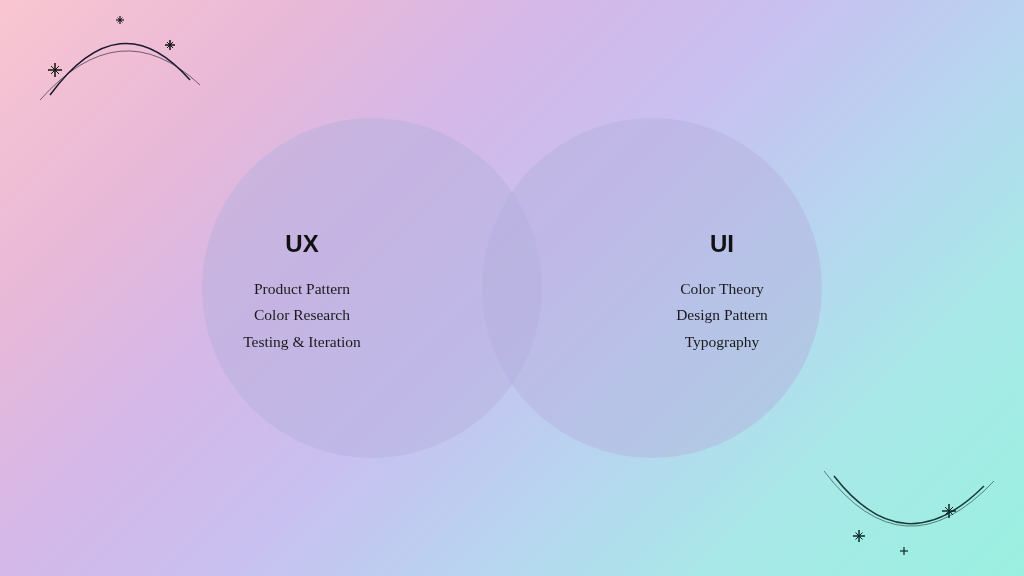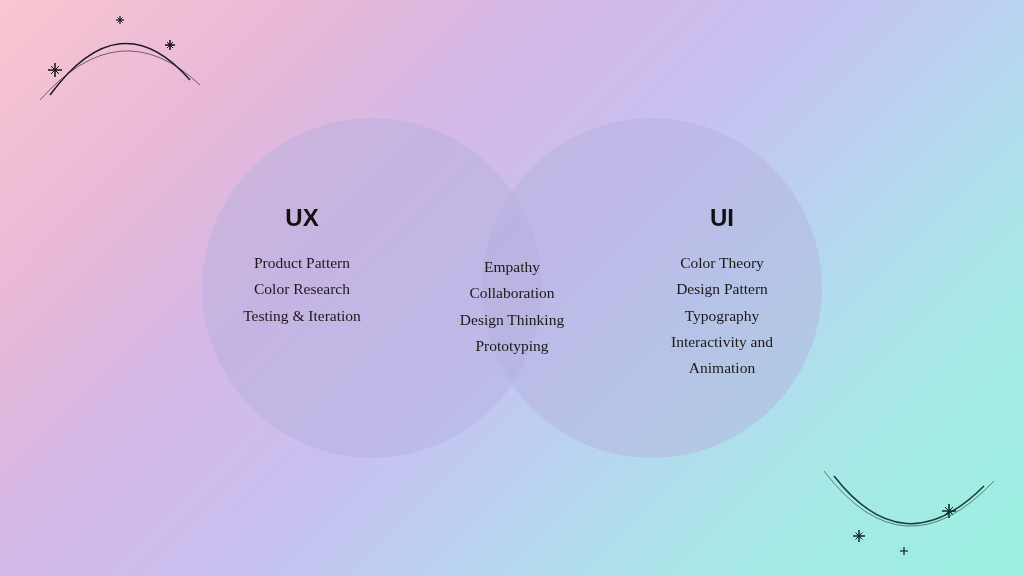--- a/index.html
+++ b/index.html
@@ -197,30 +197,22 @@
 
     <div class="content-row">
 
       <div class="ux-section">
         <div class="section-title">UX</div>
         <div class="section-item">Product Pattern</div>
         <div class="section-item">Color Research</div>
         <div class="section-item">Testing &amp; Iteration</div>
       </div>
 
-      <div class="middle-section">
-        <div style="height: 50px;"></div>
-        <div class="section-item">Empathy</div>
-        <div class="section-item">Collaboration</div>
-        <div class="section-item">Design Thinking</div>
-        <div class="section-item">Prototyping</div>
-      </div>
 
       <div class="ui-section">
         <div class="section-title">UI</div>
         <div class="section-item">Color Theory</div>
         <div class="section-item">Design Pattern</div>
         <div class="section-item">Typography</div>
-        <div class="section-item">Interactivity and<br>Animation</div>
       </div>
     </div>
   </div>
 </div>
 
 </body></html>

